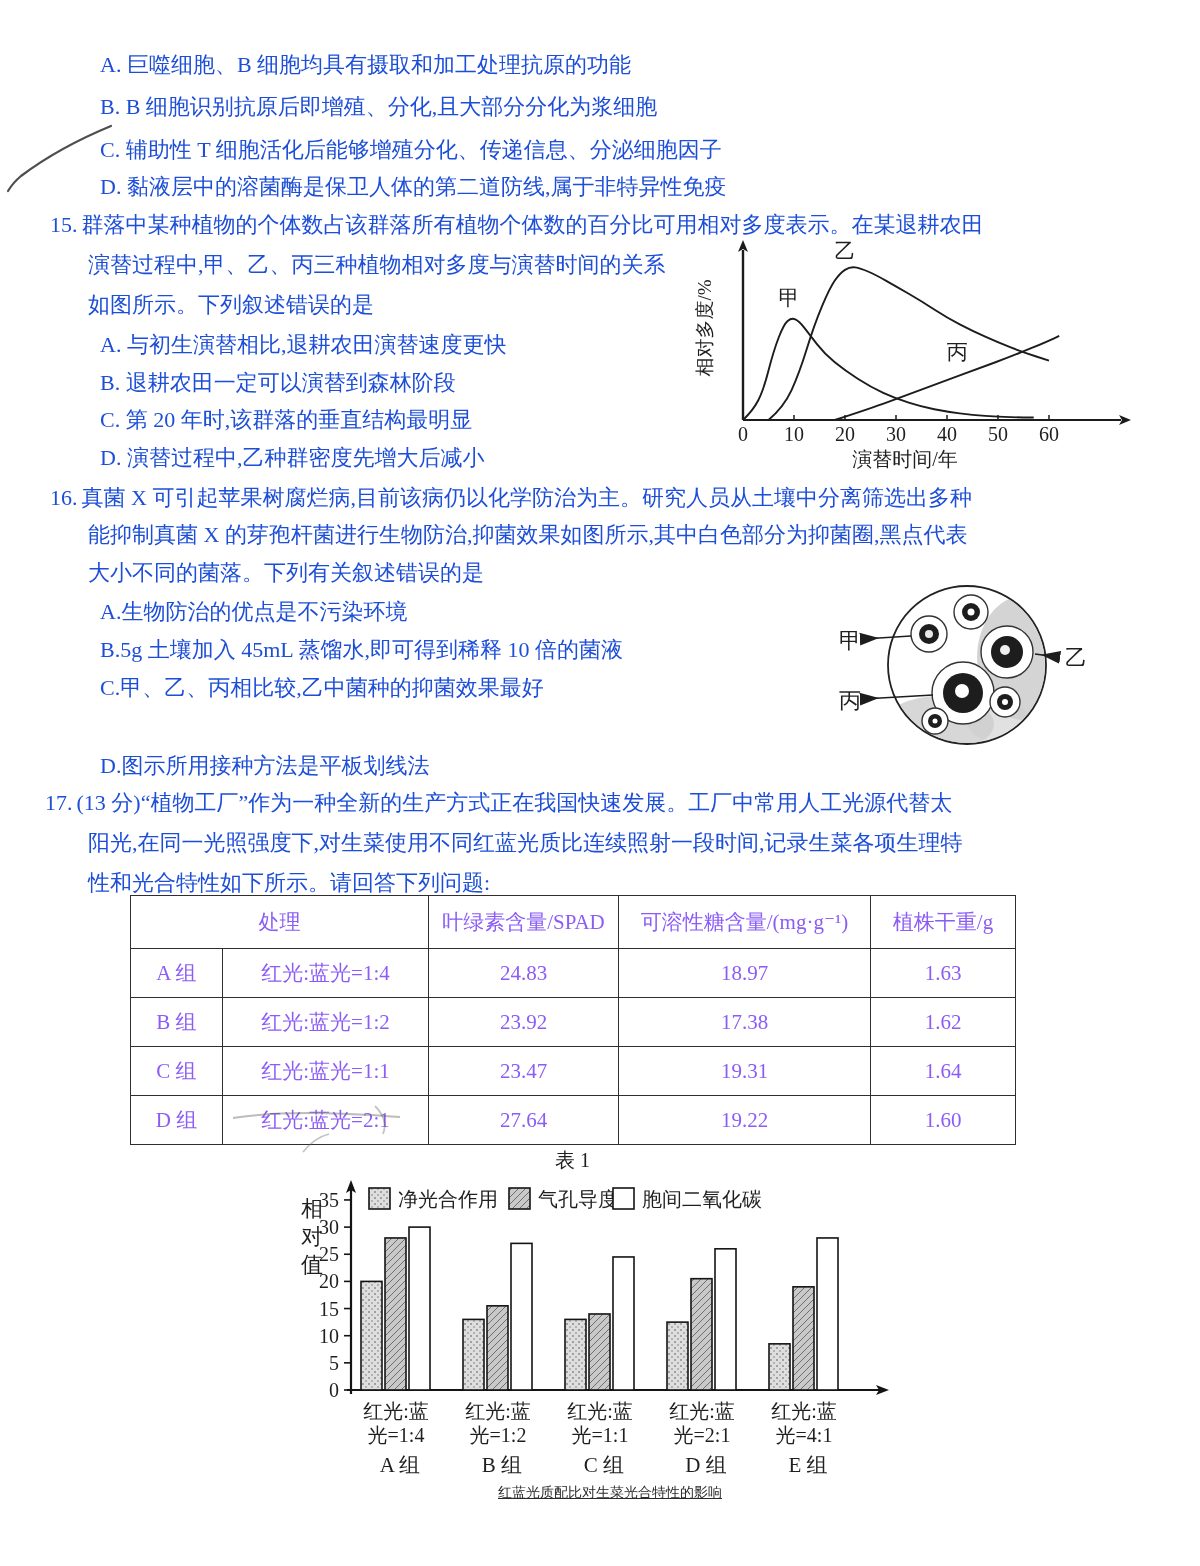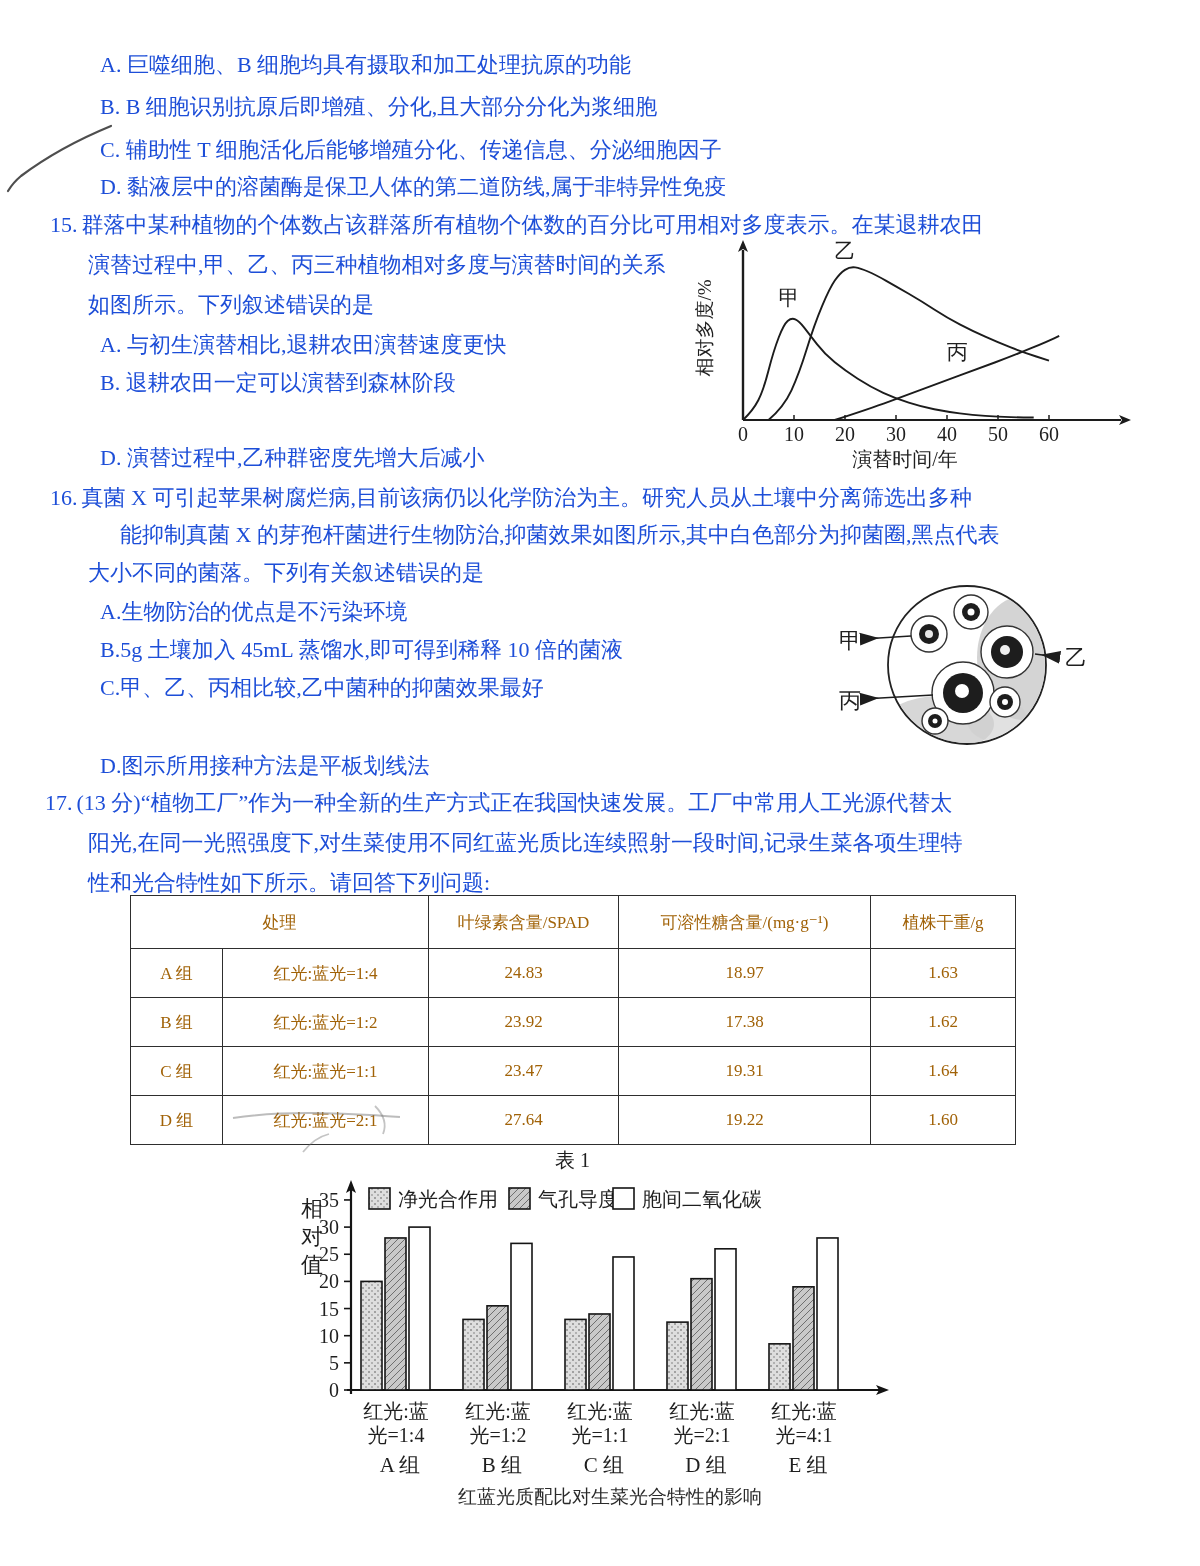--- a/index.html
+++ b/index.html
@@ -9,30 +9,30 @@
     font-family:"Liberation Serif","DejaVu Serif",serif;
     overflow:hidden;
   }
   .tline{position:absolute;font-size:22px;line-height:30px;white-space:nowrap;color:#1d4ed8;}
   .numline{display:flex;gap:4px;}
   .bold{font-weight:bold;}
   svg{font-family:inherit;}
   svg text{fill:#1f1f1f;}
   table.datatbl{
     position:absolute;left:130px;top:895px;border-collapse:collapse;
-    font-size:17px;color:#a16207;table-layout:fixed;
+    font-size:21px;color:#8b5cf6;table-layout:fixed;
   }
   table.datatbl th,table.datatbl td{
     border:1.6px solid #2e2e2e;text-align:center;vertical-align:middle;
     font-weight:normal;padding:0 4px;overflow:hidden;
   }
   table.datatbl th{height:52px;}
   table.datatbl td{height:48px;}
   .tbl-caption{position:absolute;left:130px;top:1147px;width:885px;text-align:center;font-size:20px;}
-  .chart-caption{position:absolute;left:290px;top:1484px;width:640px;text-align:center;font-size:19px;color:#2a2a2a;}
+  .chart-caption{position:absolute;left:290px;top:1484px;width:640px;text-align:center;font-size:14px;color:#2a2a2a;text-decoration:underline;}
   .figwrap{position:absolute;}
 </style>
 </head>
 <body>
 
 <div id="page">
 
   <div class="tline" style="left:100px;top:50px;">A. 巨噬细胞、B 细胞均具有摄取和加工处理抗原的功能</div>
   <div class="tline" style="left:100px;top:135px;">C. 辅助性 T 细胞活化后能够增殖分化、传递信息、分泌细胞因子</div>
   <div class="tline" style="left:100px;top:92px;">B. B 细胞识别抗原后即增殖、分化,且大部分分化为浆细胞</div>
@@ -43,20 +43,21 @@
   </svg>
 
   <div class="tline numline" style="left:50px;top:210px;">
     <span>15.</span>
     <span>群落中某种植物的个体数占该群落所有植物个体数的百分比可用相对多度表示。在某退耕农田</span>
   </div>
   <div class="tline" style="left:88px;top:250px;">演替过程中,甲、乙、丙三种植物相对多度与演替时间的关系</div>
   <div class="tline" style="left:88px;top:290px;">如图所示。下列叙述错误的是</div>
   <div class="tline" style="left:100px;top:330px;">A. 与初生演替相比,退耕农田演替速度更快</div>
   <div class="tline" style="left:100px;top:368px;">B. 退耕农田一定可以演替到森林阶段</div>
+  <div class="tline" style="left:100px;top:405px;">C. 第 20 年时,该群落的垂直结构最明显</div>
   <div class="tline" style="left:100px;top:443px;">D. 演替过程中,乙种群密度先增大后减小</div>
 
   <svg id="succession-svg" class="figwrap" style="left:693px;top:228px;" width="480" height="250">
       <line x1="50" y1="192" x2="428" y2="192" stroke="#1c1c1c" stroke-width="1.8"></line>
       <path d="M438,192 l-12,-5 l3,5 l-3,5 z" fill="#1c1c1c"></path>
       <line x1="50" y1="192" x2="50" y2="22" stroke="#1c1c1c" stroke-width="2.4"></line>
       <path d="M50,12 l-5,12 l5,-3 l5,3 z" fill="#1c1c1c"></path>
       <line x1="50" y1="192" x2="50" y2="187" stroke="#1c1c1c" stroke-width="1.5"></line>
       <text x="50" y="213" font-size="20" text-anchor="middle">0</text>
       <line x1="101" y1="192" x2="101" y2="187" stroke="#1c1c1c" stroke-width="1.5"></line>
@@ -78,21 +79,21 @@
       <path d="M75.5,192 Q90.8,178.8 98.44999999999999,162.3 Q106.1,145.8 113.75,121.05000000000001 Q121.39999999999999,96.30000000000001 129.04999999999998,78.15 Q136.7,60 141.79999999999998,52.575 Q146.89999999999998,45.150000000000006 152,41.85000000000001 Q157.1,38.55000000000001 162.2,39.375000000000014 Q167.3,40.20000000000002 174.95,43.500000000000014 Q182.6,46.80000000000001 192.8,52.575 Q203,58.349999999999994 215.75,65.775 Q228.5,73.2 241.25,81.45 Q254,89.7 266.75,96.30000000000001 Q279.5,102.9 292.25,108.67500000000001 Q305,114.45 317.75,119.4 Q330.5,124.35000000000001 343.25,128.475 L356,132.6" fill="none" stroke="#1c1c1c" stroke-width="1.9"></path>
       <text x="152" y="30.30000000000001" font-size="21" text-anchor="middle">乙</text>
       <path d="M141.8,192 Q177.5,180.45 195.35,173.85 Q213.2,167.25 231.04999999999998,160.65 Q248.89999999999998,154.05 266.75,147.45 Q284.6,140.85 302.45,134.25 Q320.29999999999995,127.65 338.15,120.22500000000001 Q356,112.80000000000001 361.1,110.32500000000002 L366.2,107.85000000000001" fill="none" stroke="#1c1c1c" stroke-width="1.9"></path>
       <text x="264.2" y="130.95" font-size="21" text-anchor="middle">丙</text>
     </svg>
 
   <div class="tline numline" style="left:50px;top:483px;">
     <span>16.</span>
     <span>真菌 X 可引起苹果树腐烂病,目前该病仍以化学防治为主。研究人员从土壤中分离筛选出多种</span>
   </div>
-  <div class="tline" style="left:88px;top:520px;margin-left:32px;">能抑制真菌 X 的芽孢杆菌进行生物防治,抑菌效果如图所示,其中白色部分为抑菌圈,黑点代表</div>
+  <div class="tline" style="left:88px;top:520px;">能抑制真菌 X 的芽孢杆菌进行生物防治,抑菌效果如图所示,其中白色部分为抑菌圈,黑点代表</div>
   <div class="tline" style="left:88px;top:558px;">大小不同的菌落。下列有关叙述错误的是</div>
   <div class="tline" style="left:100px;top:597px;">A.生物防治的优点是不污染环境</div>
   <div class="tline" style="left:100px;top:635px;">B.5g 土壤加入 45mL 蒸馏水,即可得到稀释 10 倍的菌液</div>
   <div class="tline" style="left:100px;top:673px;">C.甲、乙、丙相比较,乙中菌种的抑菌效果最好</div>
   <div class="tline" style="left:100px;top:710px;margin-top:41px;">D.图示所用接种方法是平板划线法</div>
 
   <svg class="figwrap" style="left:815px;top:560px;" width="380" height="225">
     <defs>
       <clipPath id="dishclip">
           <circle cx="152" cy="105" r="78"></circle>

